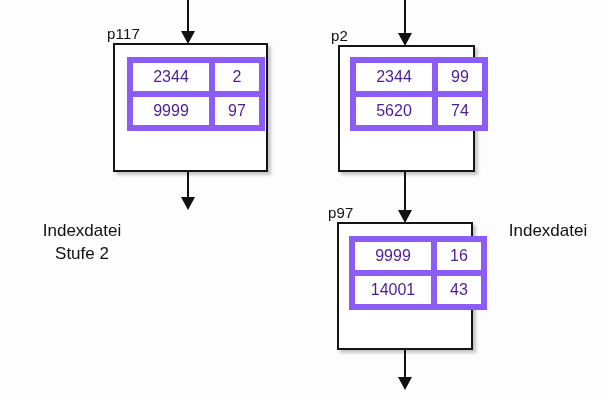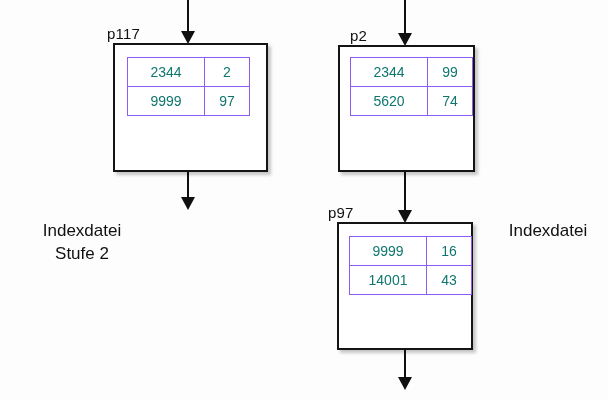--- a/index.html
+++ b/index.html
@@ -40,24 +40,24 @@
   }
 
   
   .entry-table {
     position: absolute;
     border-collapse: collapse;
     background: #ffffff;
     table-layout: fixed;
   }
   .entry-table td {
-    border: 1px solid #8b5cf6;
+    border: 6px solid #8b5cf6;
     text-align: center;
-    font-size: 14px;
-    color: #0f766e;
+    font-size: 16px;
+    color: #4c1d95;
     padding: 0;
     height: 28px;
     line-height: 28px;
     font-family: "Liberation Sans", sans-serif;
   }
   .entry-table td.col-key { width: 76px; }
   .entry-table td.col-ptr { width: 44px; }
 
   
   .arrow {
@@ -129,21 +129,21 @@
   <div class="caption" style="left:12px; top:197px; width:140px;">
     <span class="line">Indexdatei</span>
     <span class="line">Stufe 2</span>
   </div>
 
   <div class="arrow" style="left:398px; top:0px; width:14px; height:46px;">
     <div class="shaft" style="height:33px;"></div>
     <div class="head" style="top:33px;"></div>
   </div>
 
-  <div class="page-label" style="left:350px; top:28px;">p2</div>
+  <div class="page-label" style="left:331px; top:28px;">p2</div>
 
   <div class="page-block" style="left:338px; top:45px; width:137px; height:127px;"></div>
 
   <table class="entry-table" style="left:350px; top:57px;">
     <tbody>
       <tr>
         <td class="col-key">2344</td>
         <td class="col-ptr">99</td>
       </tr>
       <tr>

